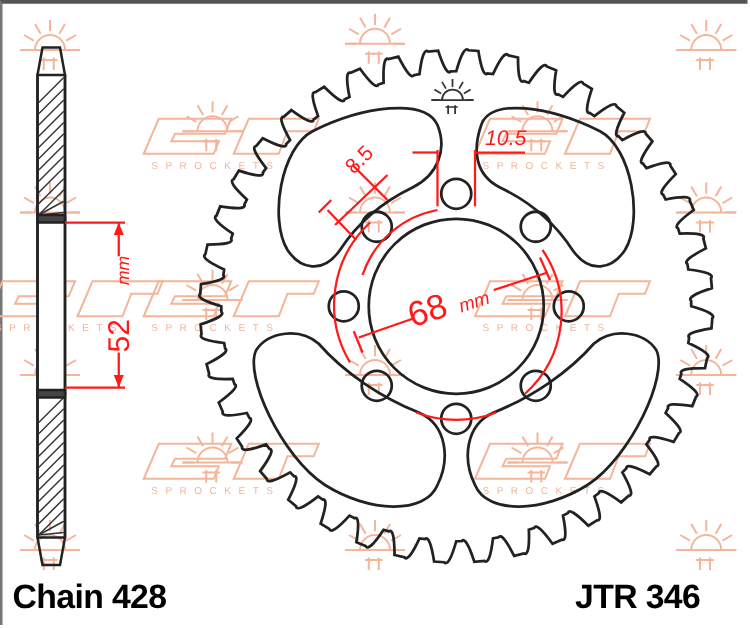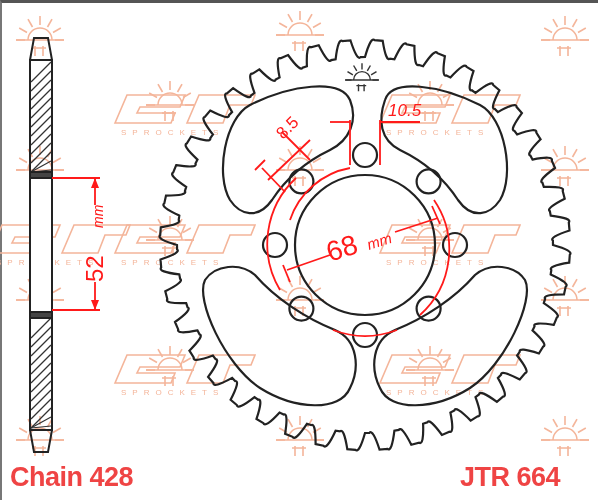--- a/index.html
+++ b/index.html
@@ -1,19 +1,19 @@
 <!DOCTYPE html>
 <html><head>
 <meta charset="utf-8">
 <style>
   html,body{margin:0;padding:0;background:#fff;}
   body{width:600px;height:502px;overflow:hidden;position:relative;font-family:"Liberation Sans",sans-serif;}
   .frame{position:absolute;left:0;top:0;width:598px;height:500px;border-top:3px solid #555;border-left:2px solid #777;box-sizing:border-box;}
   svg{position:absolute;left:0;top:0;}
-  .label{position:absolute;font-family:"Liberation Sans",sans-serif;font-weight:bold;color:#ef4444;font-size:27px;letter-spacing:-0.5px;}
+  .label{position:absolute;font-family:"Liberation Sans",sans-serif;font-weight:bold;color:#000000;font-size:27px;letter-spacing:-0.5px;}
   #chain-label{left:10px;top:462px;}
   #part-label{left:460px;top:462px;}
 </style>
 </head>
 <body>
 
 <div class="frame"></div>
 
 <svg id="drawing" width="600" height="502" viewBox="0 0 600 502" xmlns="http://www.w3.org/2000/svg">
 
@@ -380,13 +380,13 @@
         <line x1="362.0" y1="69.5" x2="362.0" y2="63.2"></line>
         <line x1="367.3" y1="70.9" x2="370.4" y2="65.5"></line>
         <line x1="371.1" y1="74.8" x2="376.5" y2="71.6"></line>
         <line x1="372.5" y1="80.0" x2="378.8" y2="80.0"></line>
         <path d="M358.5,84.2 v7 M364.1,84.2 v7 M356.4,85.6 h9.799999999999999"></path>
       </g>
     </g>
 </svg>
 
 <div id="chain-label" class="label">Chain 428</div>
-<div id="part-label" class="label">JTR 664</div>
+<div id="part-label" class="label">JTR 346</div>
 
 </body></html>

